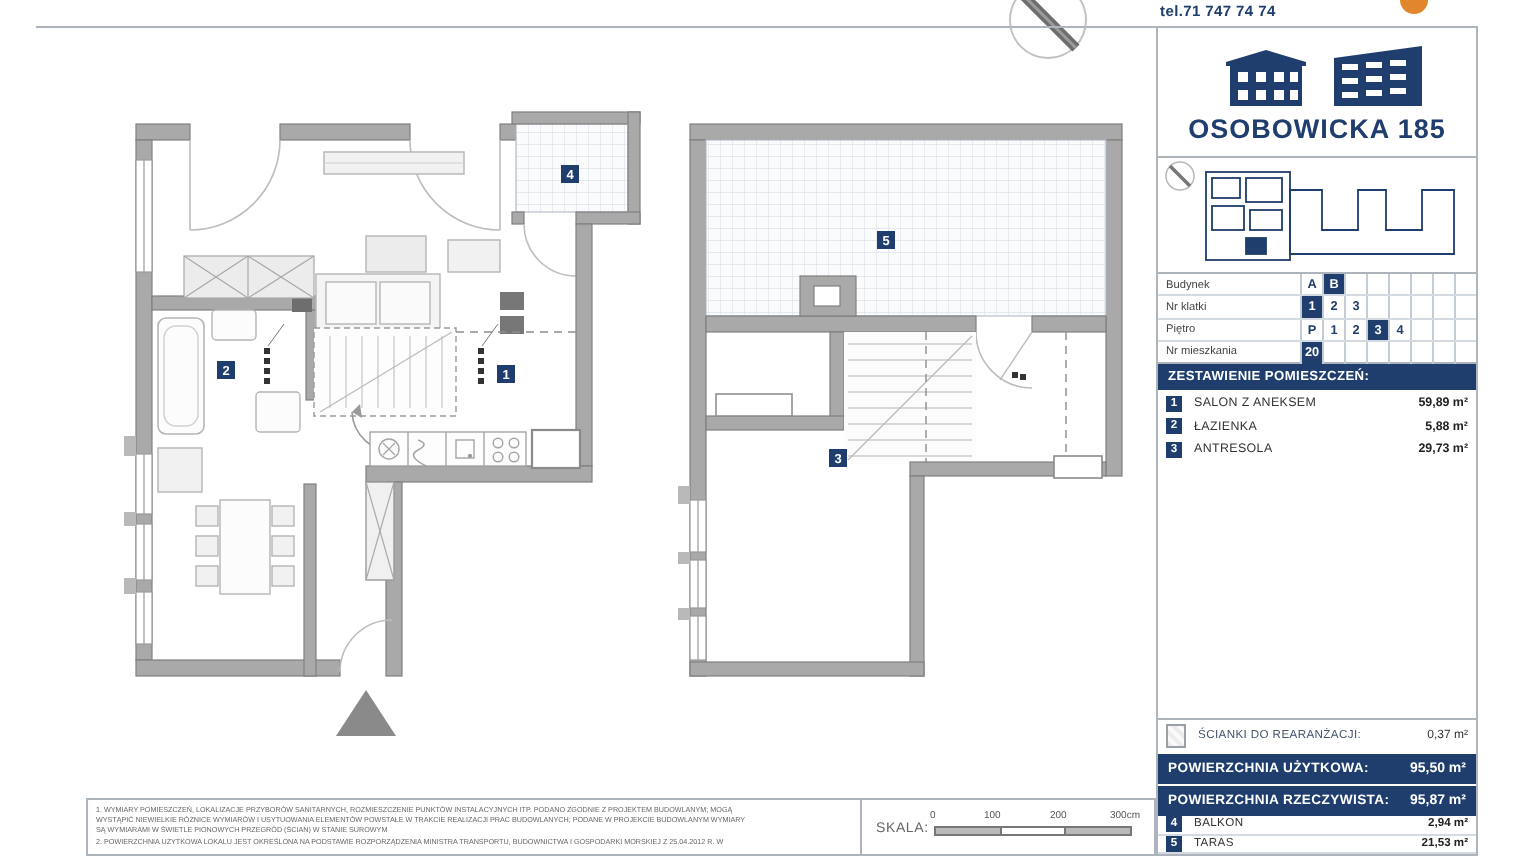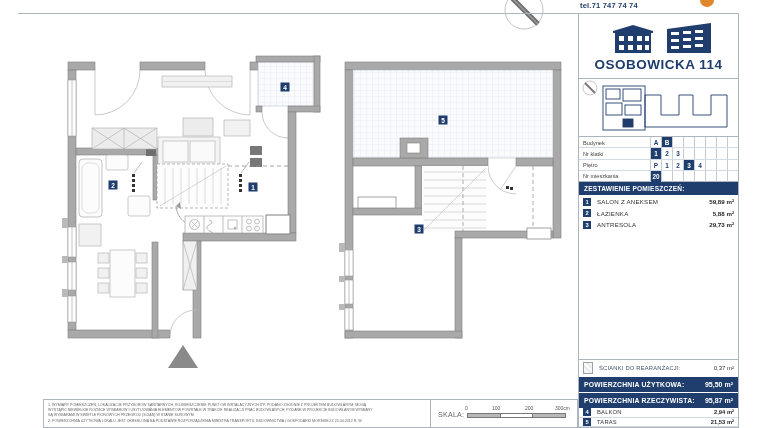--- a/index.html
+++ b/index.html
@@ -346,21 +346,21 @@
               <rect x="96" y="9" width="8" height="3"></rect>
             <rect x="72" y="18" width="8" height="3"></rect>
               <rect x="84" y="17" width="8" height="3"></rect>
               <rect x="96" y="16" width="8" height="3"></rect>
             <rect x="72" y="25" width="8" height="3"></rect>
               <rect x="84" y="24" width="8" height="3"></rect>
               <rect x="96" y="23" width="8" height="3"></rect>
           </g>
         </g>
       </svg>
-      <div class="logo-title">OSOBOWICKA 114</div>
+      <div class="logo-title">OSOBOWICKA 185</div>
     </div>
 
     <div class="siteplan-box">
       <svg width="159" height="56" viewBox="0 0 159 56">
         <g>
           <circle cx="11" cy="9" r="7" fill="#fff" stroke="#bbb" stroke-width="0.8"></circle>
           <line x1="6" y1="4" x2="16" y2="14" stroke="#777" stroke-width="1.8"></line>
         </g>
         <g stroke="#1f3d6d" fill="none" stroke-width="0.9">
           <rect x="24" y="7" width="42" height="44"></rect>

